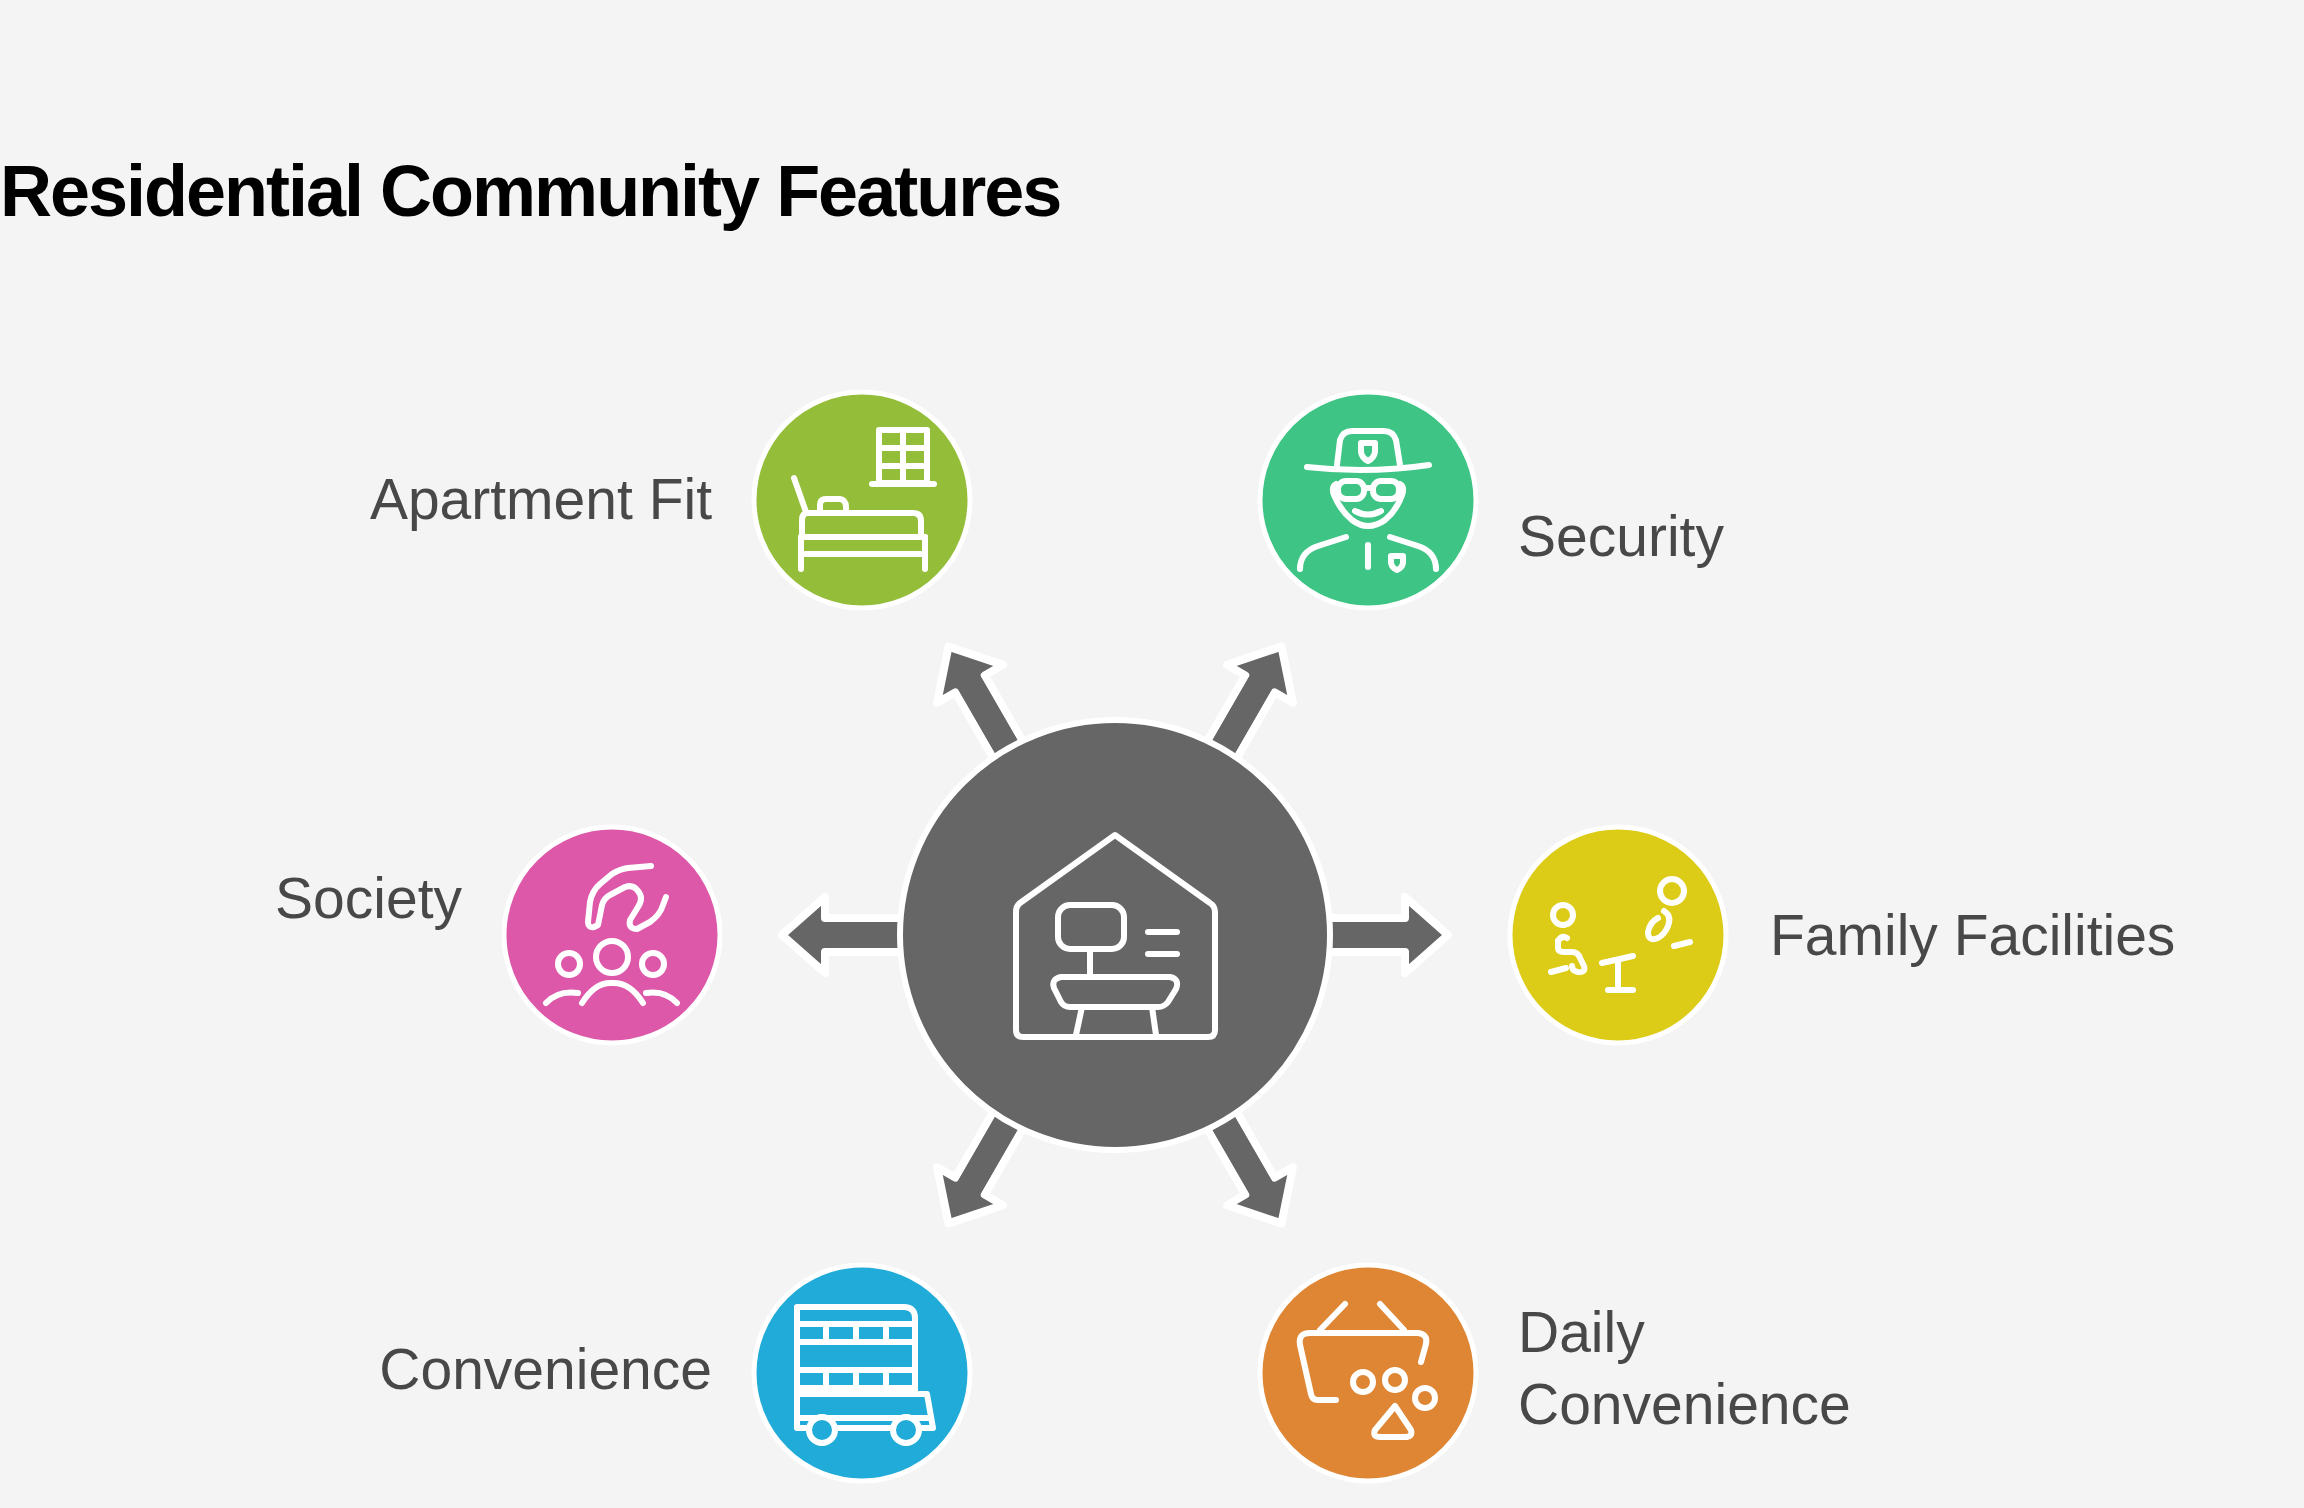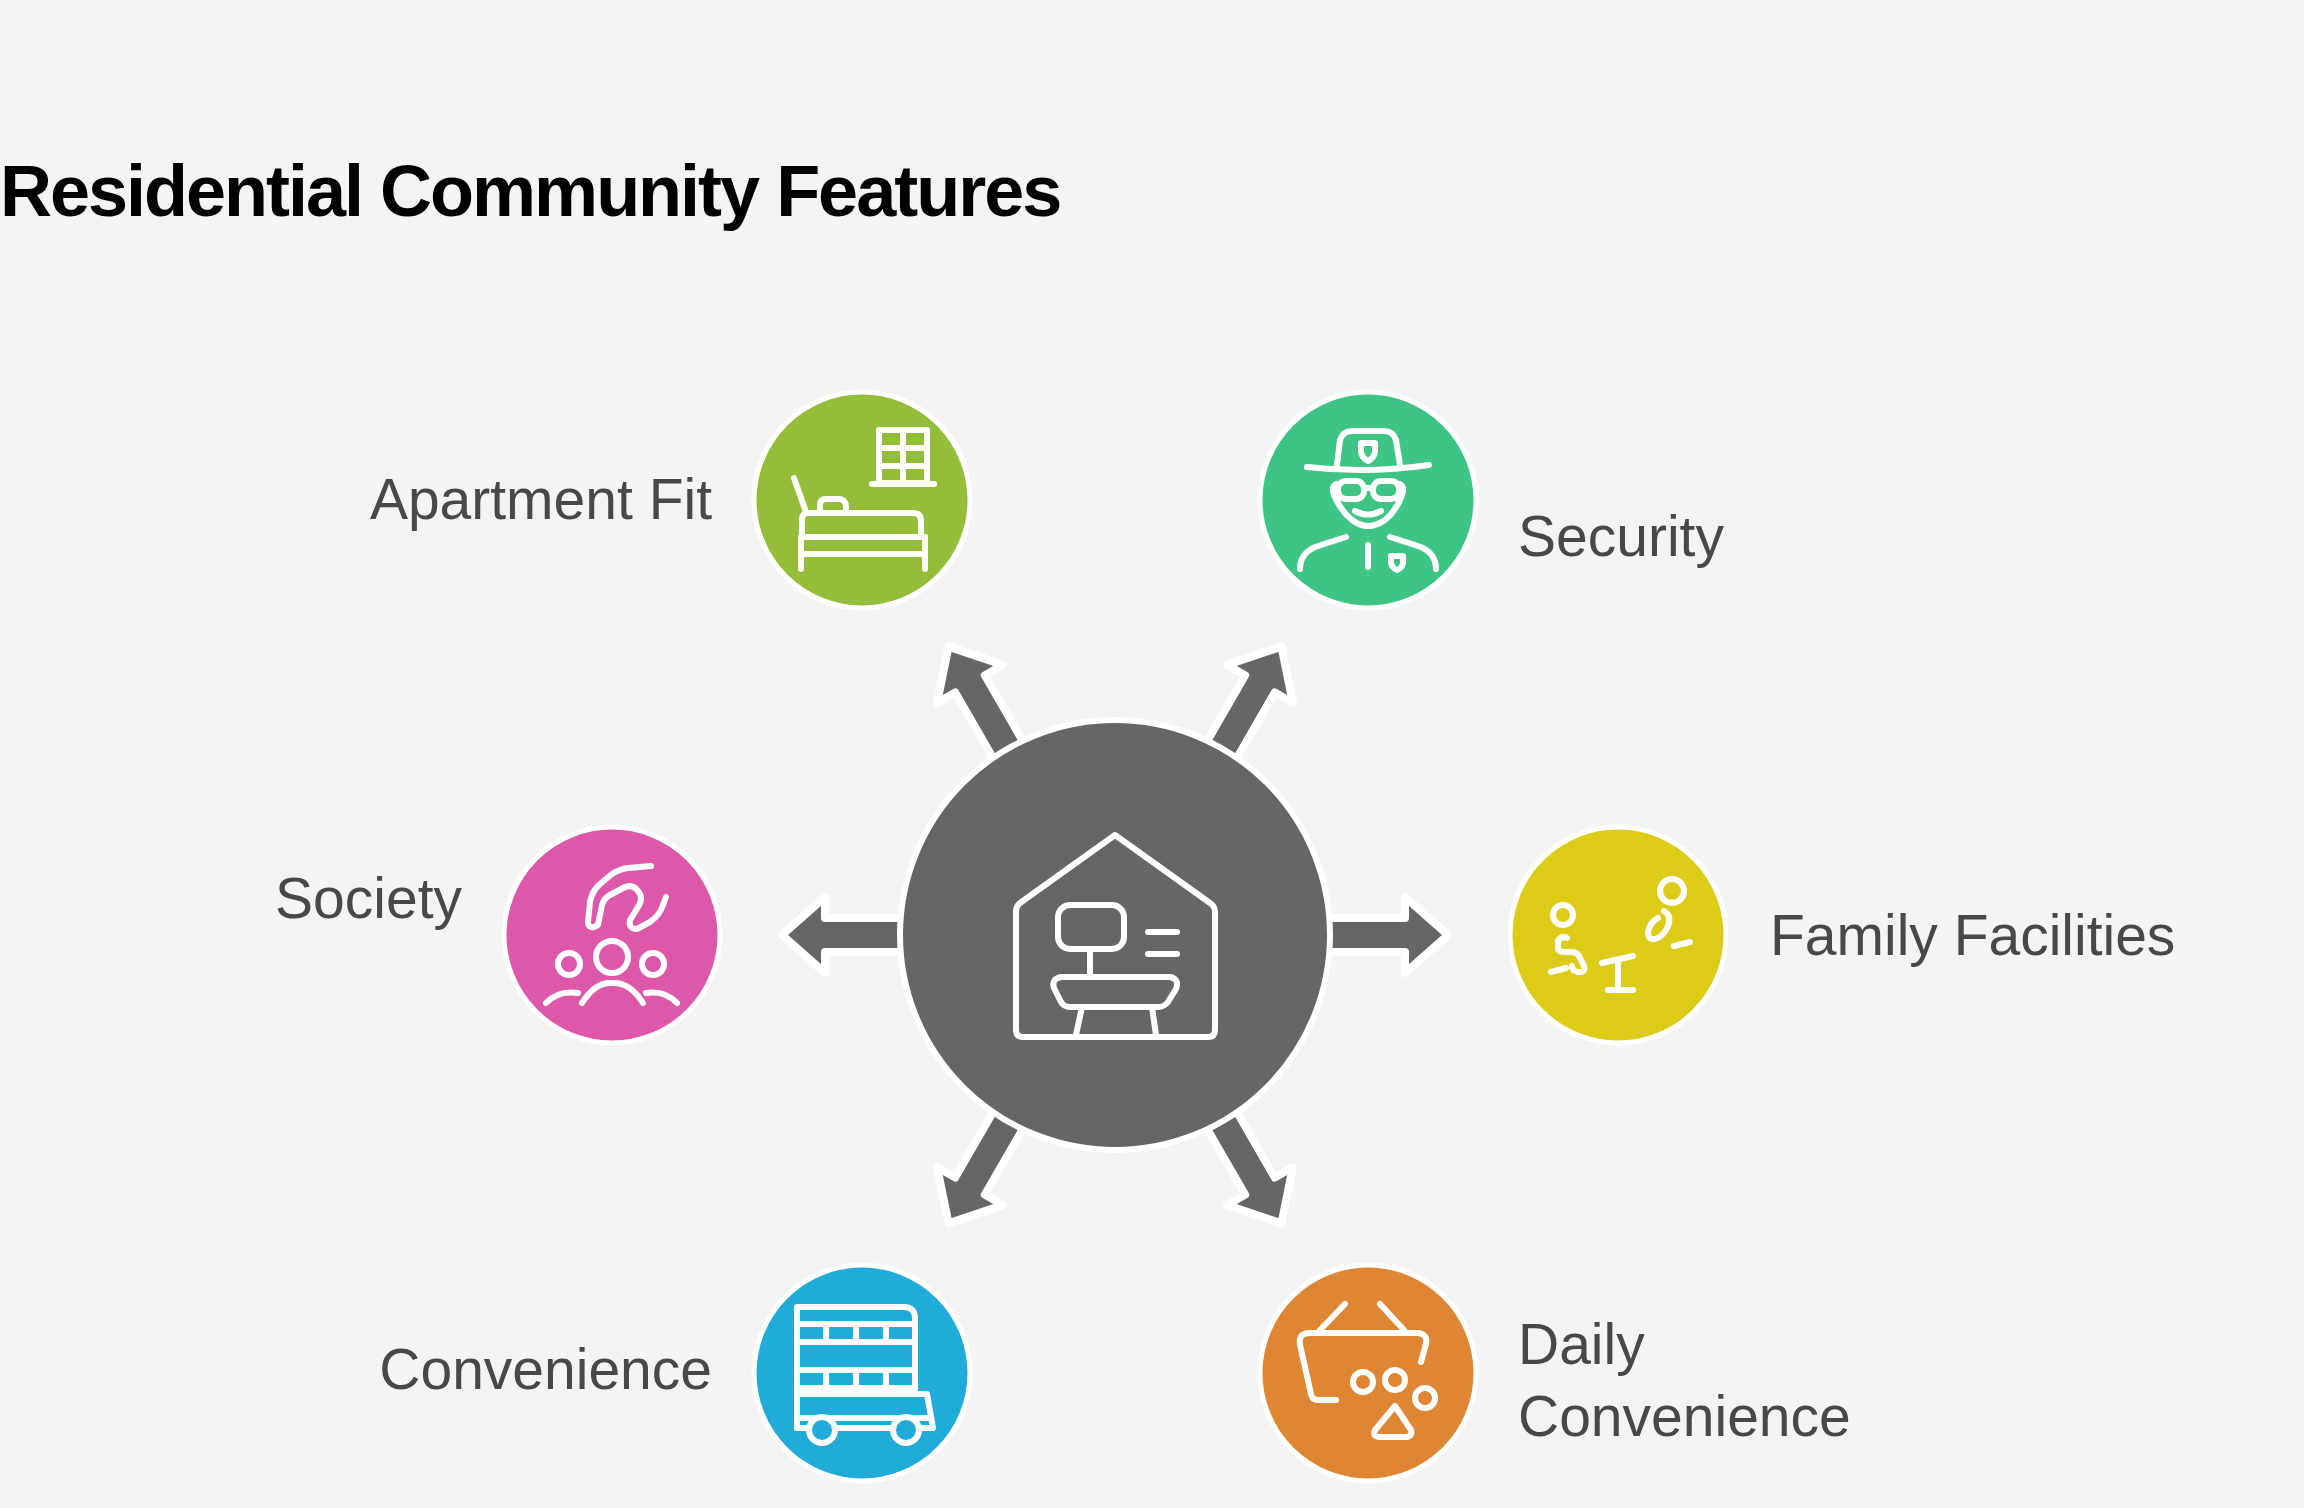--- a/index.html
+++ b/index.html
@@ -175,21 +175,21 @@
 
 <div class="label right" style="right:1592px; top:463px;">
   <span class="line">Apartment Fit</span>
 </div>
 <div class="label left" style="left:1518px; top:463px;margin-top:37px;">
   <span class="line">Security</span>
 </div>
 <div class="label left" style="left:1770px; top:899px;">
   <span class="line">Family Facilities</span>
 </div>
-<div class="label left" style="left:1518px; top:1296px;margin-top:12px;">
+<div class="label left" style="left:1518px; top:1296px;">
   <span class="line">Daily</span>
   <span class="line">Convenience</span>
 </div>
 <div class="label right" style="right:1592px; top:1333px;">
   <span class="line">Convenience</span>
 </div>
 <div class="label right" style="right:1842px; top:862px;">
   <span class="line">Society</span>
 </div>
 

